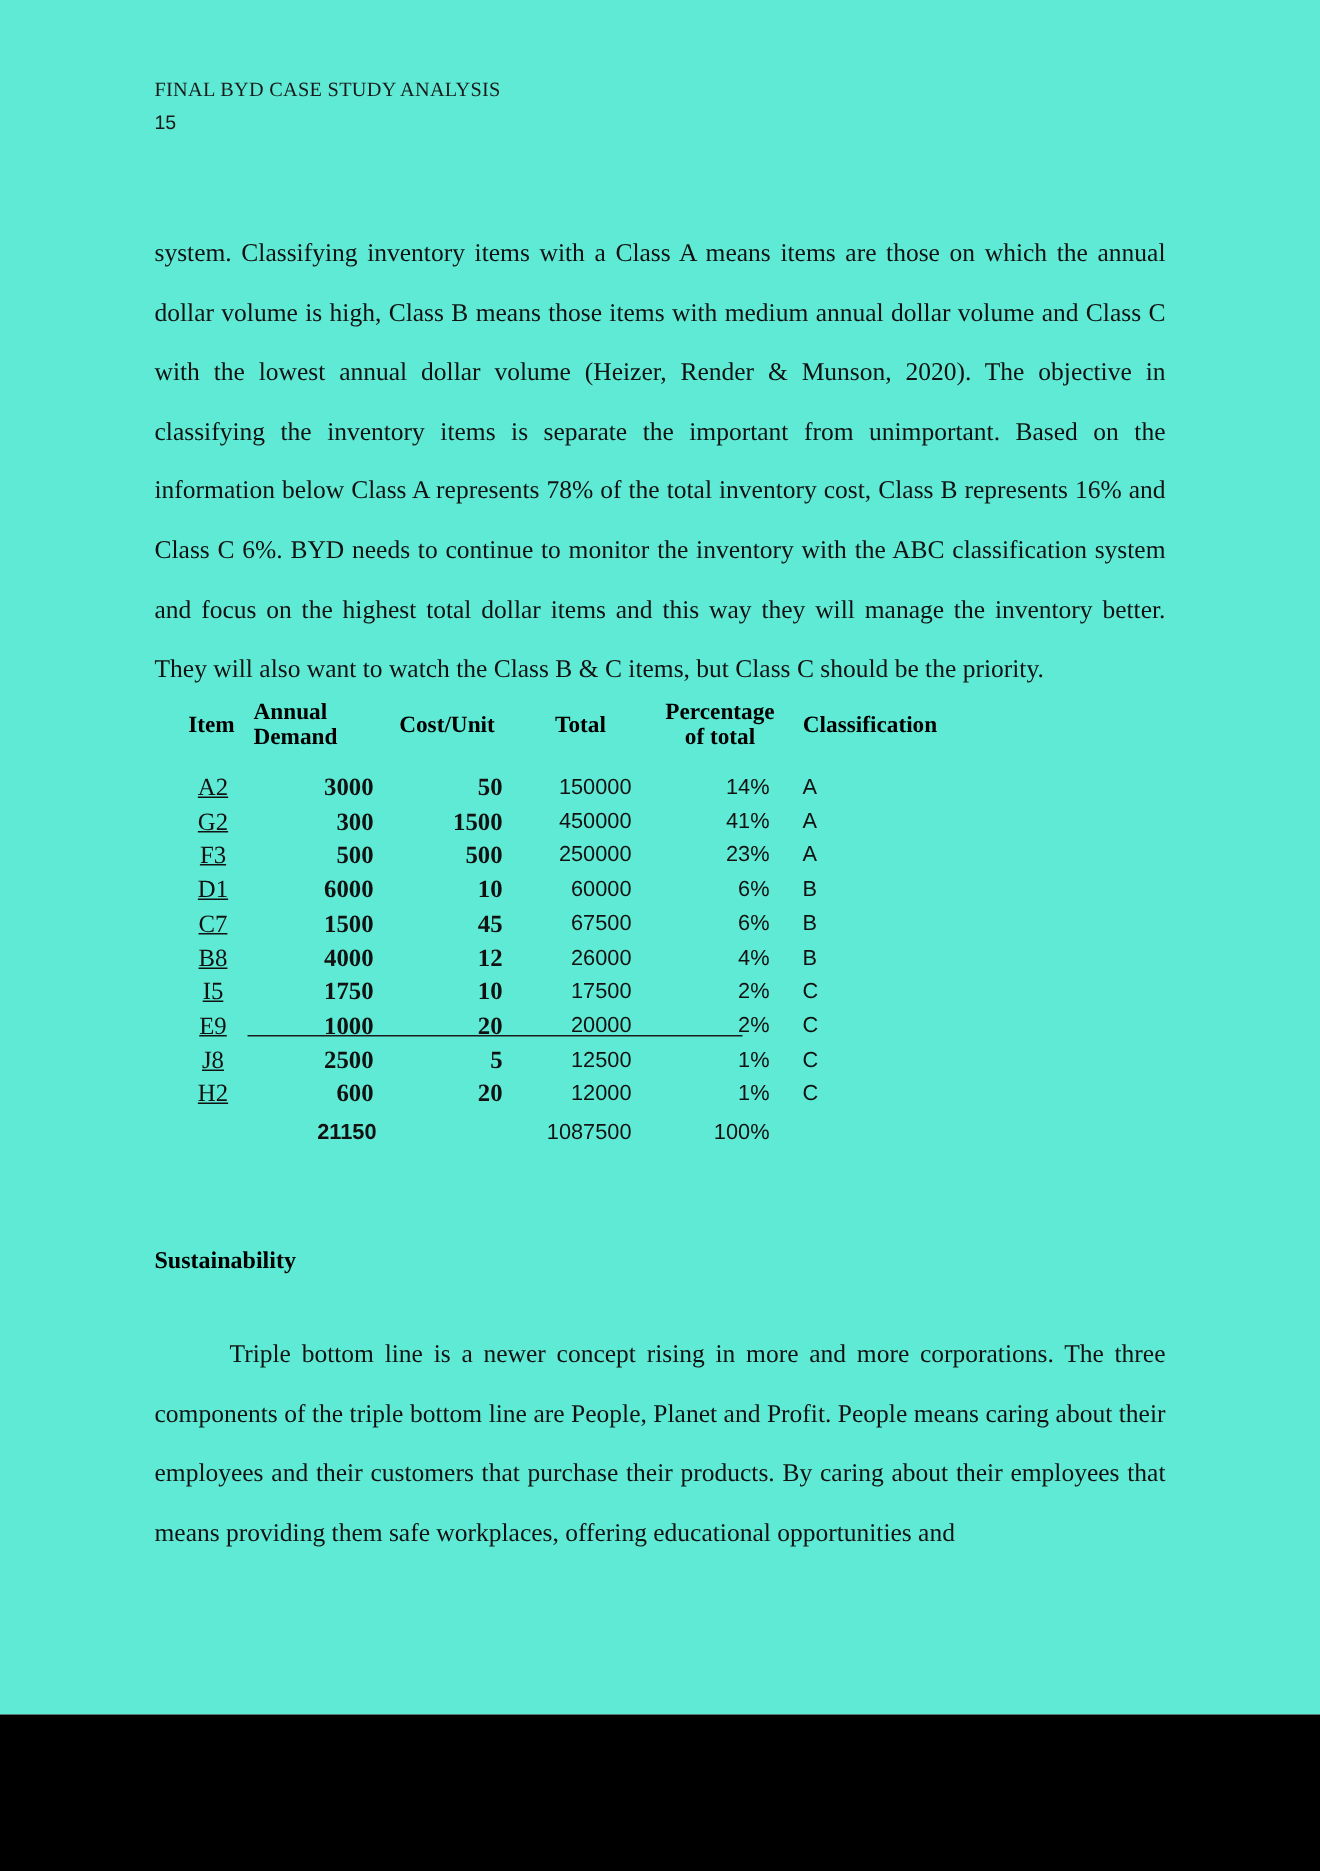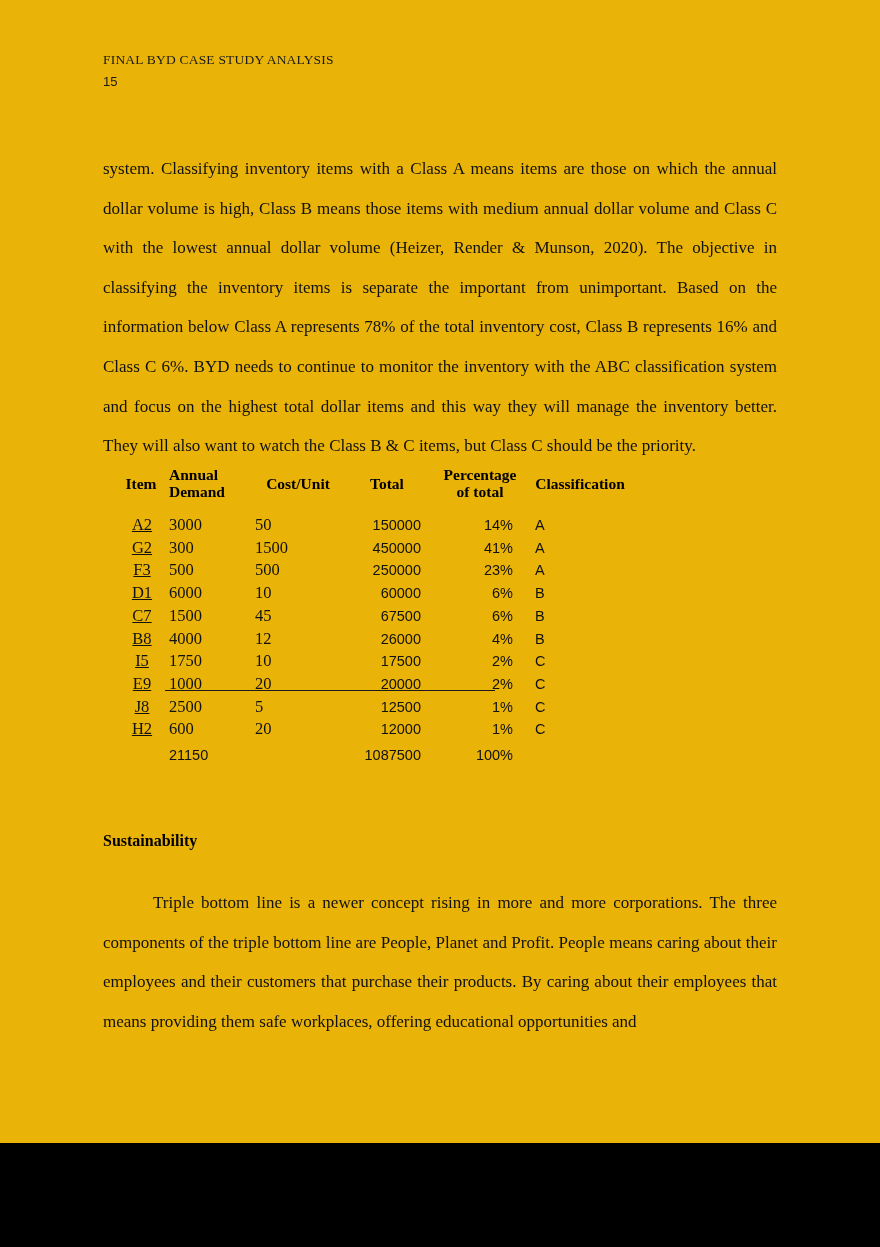--- a/index.html
+++ b/index.html
@@ -15,21 +15,21 @@
     font-family: "Liberation Serif", "DejaVu Serif", serif;
     color: #000000;
     -webkit-font-smoothing: antialiased;
   }
 
   .page {
     position: absolute;
     left: 0; top: 0;
     width: 880px;
     height: 1143px;
-    background: #eab308;
+    background: #5eead4;
   }
 
   
   .run-head {
     position: absolute;
     left: 103px;
     top: 52px;
     font-family: "Liberation Serif", "DejaVu Serif", serif;
     font-size: 13.5px;
     letter-spacing: 0.2px;
@@ -115,23 +115,24 @@
   th.h-class { text-align: center; }
 
   
   td.t-item {
     text-align: center;
     padding-left: 12px;
     font-family: "Liberation Serif", "DejaVu Serif", serif;
     text-decoration: underline;
   }
   td.t-dem, td.t-cost {
-    text-align: left;
+    text-align: right;
     padding-right: 6px;
     font-family: "Liberation Serif", "DejaVu Serif", serif;
+    font-weight: bold;
   }
   
   td.t-total {
     text-align: right;
     padding-right: 12px;
     font-family: "Liberation Sans", "DejaVu Sans", sans-serif;
     font-size: 14.5px;
   }
   td.t-pct {
     text-align: right;

